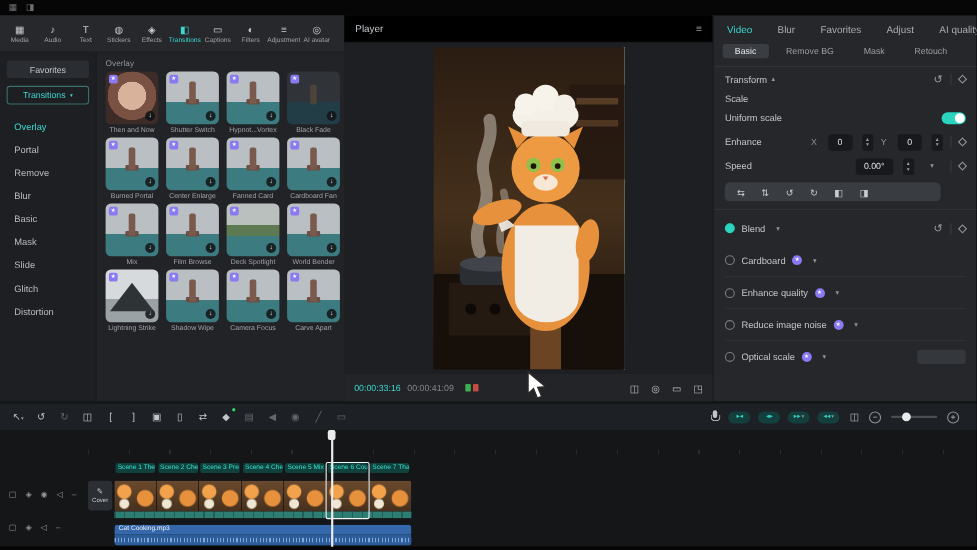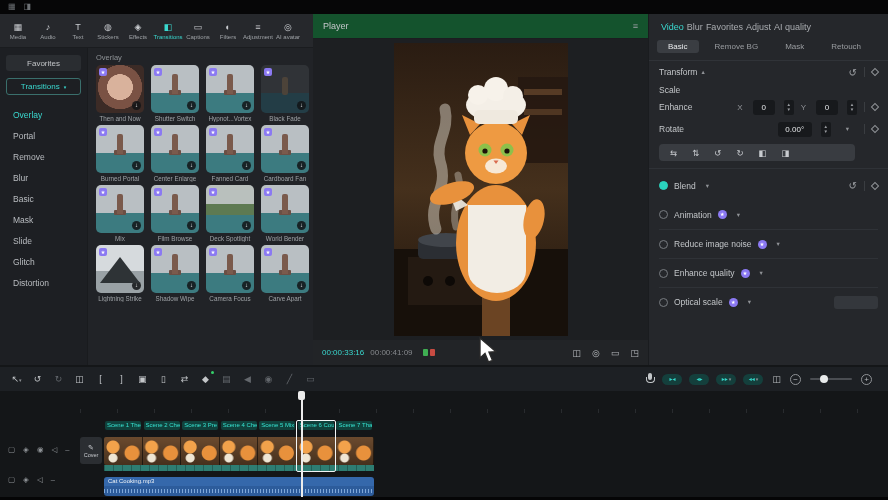--- a/index.html
+++ b/index.html
@@ -34,35 +34,35 @@
   .thumb.portrait{background:radial-gradient(circle at 50% 46%,#d9b29c 0 36%,#7a5244 37% 62%,#3c2b26 63%)}
   .thumb.dark{background:linear-gradient(#303337 0 58%,#233d46 58%)}
   .thumb.dark::after{content:"";position:absolute;left:21px;top:12px;width:6px;height:18px;background:#4c4339;border-radius:2px}
   .thumb.island{background:linear-gradient(#b9c0bd 0 40%,#5e7a52 40% 62%,#3c7b80 62%)}
   .thumb.mountain{background:linear-gradient(#d6dadd 0 55%,#9aa2a6 55%)}
   .thumb.mountain::after{content:"";position:absolute;left:4px;bottom:10px;width:0;height:0;border-left:20px solid transparent;border-right:20px solid transparent;border-bottom:26px solid #2e3336}
   .badge{position:absolute;left:3px;top:3px;width:8px;height:8px;border-radius:2px;background:#8b79f2;color:#fff;font-size:5px;line-height:8px;text-align:center}
   .dl{position:absolute;right:3px;bottom:3px;width:9px;height:9px;border-radius:50%;background:rgba(18,20,22,.85);color:#e8eaec;font-size:6px;line-height:9px;text-align:center}
   
   .player{position:absolute;left:313px;top:14px;width:335px;height:351px;background:#222427}
-  .player-header{height:25px;display:flex;align-items:center;justify-content:space-between;padding:0 10px;font-size:9px;color:#c3c6c9;background:#14532d;border-bottom:1px solid #1b1d20}
+  .player-header{height:25px;display:flex;align-items:center;justify-content:space-between;padding:0 10px;font-size:9px;color:#c3c6c9;background:#000000;border-bottom:1px solid #1b1d20}
   .menu-glyph{font-size:9px;color:#9ea2a6}
   .video-stage{position:absolute;left:0;top:25px;right:0;bottom:25px;background:#1d1f22;display:flex;align-items:center;justify-content:center}
   .video-frame{position:relative;width:174px;height:293px;border-right:1px solid #d9dbdd}
   .player-bar{position:absolute;left:0;bottom:0;width:100%;height:25px;display:flex;align-items:center;gap:6px;padding:0 9px;background:#222427}
   .tc-current{font-size:8px;color:#3ad8cf}
   .tc-total{font-size:8px;color:#85888c}
   .chips{display:flex;gap:2px;margin-left:4px}
   .chip{width:5px;height:7px;border-radius:1px}
   .chip.g{background:#3fae52}.chip.r{background:#c84b42}
   .player-icons{margin-left:auto;display:flex;gap:11px;color:#b9bcc0;font-size:9px}
   .player-icons span{cursor:pointer}
   
   .inspector{position:absolute;left:648px;top:14px;width:240px;height:351px;background:#25272b;border-left:1px solid #1a1c1f;overflow:hidden}
-  .tabs{display:flex;gap:3px;padding:8px 12px 5px;font-size:9px;color:#a9acb0}
+  .tabs{display:flex;gap:23px;padding:8px 12px 5px;font-size:9px;color:#a9acb0}
   .tab{cursor:pointer;white-space:nowrap}
   .tab.active{color:#3ad8cf}
   .subtabs{display:flex;gap:5px;padding:3px 8px 7px;font-size:8px;color:#9a9da1;border-bottom:1px solid #303338}
   .subtab{padding:2px 11px;border-radius:3px;cursor:pointer;white-space:nowrap}
   .subtab.active{background:#3a3d42;color:#e8eaec}
   .ins-body{padding:0 10px}
   .row{display:flex;align-items:center;height:22px;font-size:8.5px;color:#c3c6c9}
   .row .lbl{color:#c3c6c9}
   .chev{font-size:6.5px;color:#8f9296;margin-left:4px}
   .rgt{margin-left:auto;display:flex;align-items:center;gap:7px}
@@ -410,20 +410,26 @@
           <span class="reset">↺</span>
           <span class="vsep"></span>
           <span class="kf"></span>
         </span>
       </div>
 
       <div class="row" style="height:13px">
         <span class="lbl">Scale</span>
       </div>
 
+      <div class="row">
+        <span class="lbl">Uniform scale</span>
+        <span class="rgt">
+            <span class="toggle"></span>
+          </span>
+      </div>
 
       <div class="row">
         <span class="lbl">Enhance</span>
         <span class="rgt">
           <span class="dimlbl">X</span>
           <span class="vbox" style="min-width:22px">0</span>
           <span class="stepper">
               <span>▲</span>
               <span>▼</span>
             </span>
@@ -432,21 +438,21 @@
           <span class="stepper">
               <span>▲</span>
               <span>▼</span>
             </span>
           <span class="vsep"></span>
           <span class="kf"></span>
         </span>
       </div>
 
       <div class="row">
-        <span class="lbl">Rotate</span>
+        <span class="lbl">Speed</span>
         <span class="rgt">
           <span class="vbox" style="min-width:34px">0.00°</span>
           <span class="stepper">
               <span>▲</span>
               <span>▼</span>
             </span>
           <span class="chev" style="margin:0 8px">▾</span>
           <span class="vsep"></span>
           <span class="kf"></span>
         </span>
@@ -470,33 +476,33 @@
         <span class="rgt">
           <span class="reset">↺</span>
           <span class="vsep"></span>
           <span class="kf"></span>
         </span>
       </div>
 
       <div id="ai-secs">
           <div class="sec-row">
             <span class="chk"></span>
-            <span>Animation</span>
+            <span>Cardboard</span>
+            <span class="vip">★</span>
+            <span class="chev">▾</span>
+          </div>
+          <div class="sec-row">
+            <span class="chk"></span>
+            <span>Enhance quality</span>
             <span class="vip">★</span>
             <span class="chev">▾</span>
           </div>
           <div class="sec-row">
             <span class="chk"></span>
             <span>Reduce image noise</span>
-            <span class="vip">★</span>
-            <span class="chev">▾</span>
-          </div>
-          <div class="sec-row">
-            <span class="chk"></span>
-            <span>Enhance quality</span>
             <span class="vip">★</span>
             <span class="chev">▾</span>
           </div>
           <div class="sec-row">
             <span class="chk"></span>
             <span>Optical scale</span>
             <span class="vip">★</span>
             <span class="chev">▾</span>
             <span class="opt-pill"></span>
           </div>

